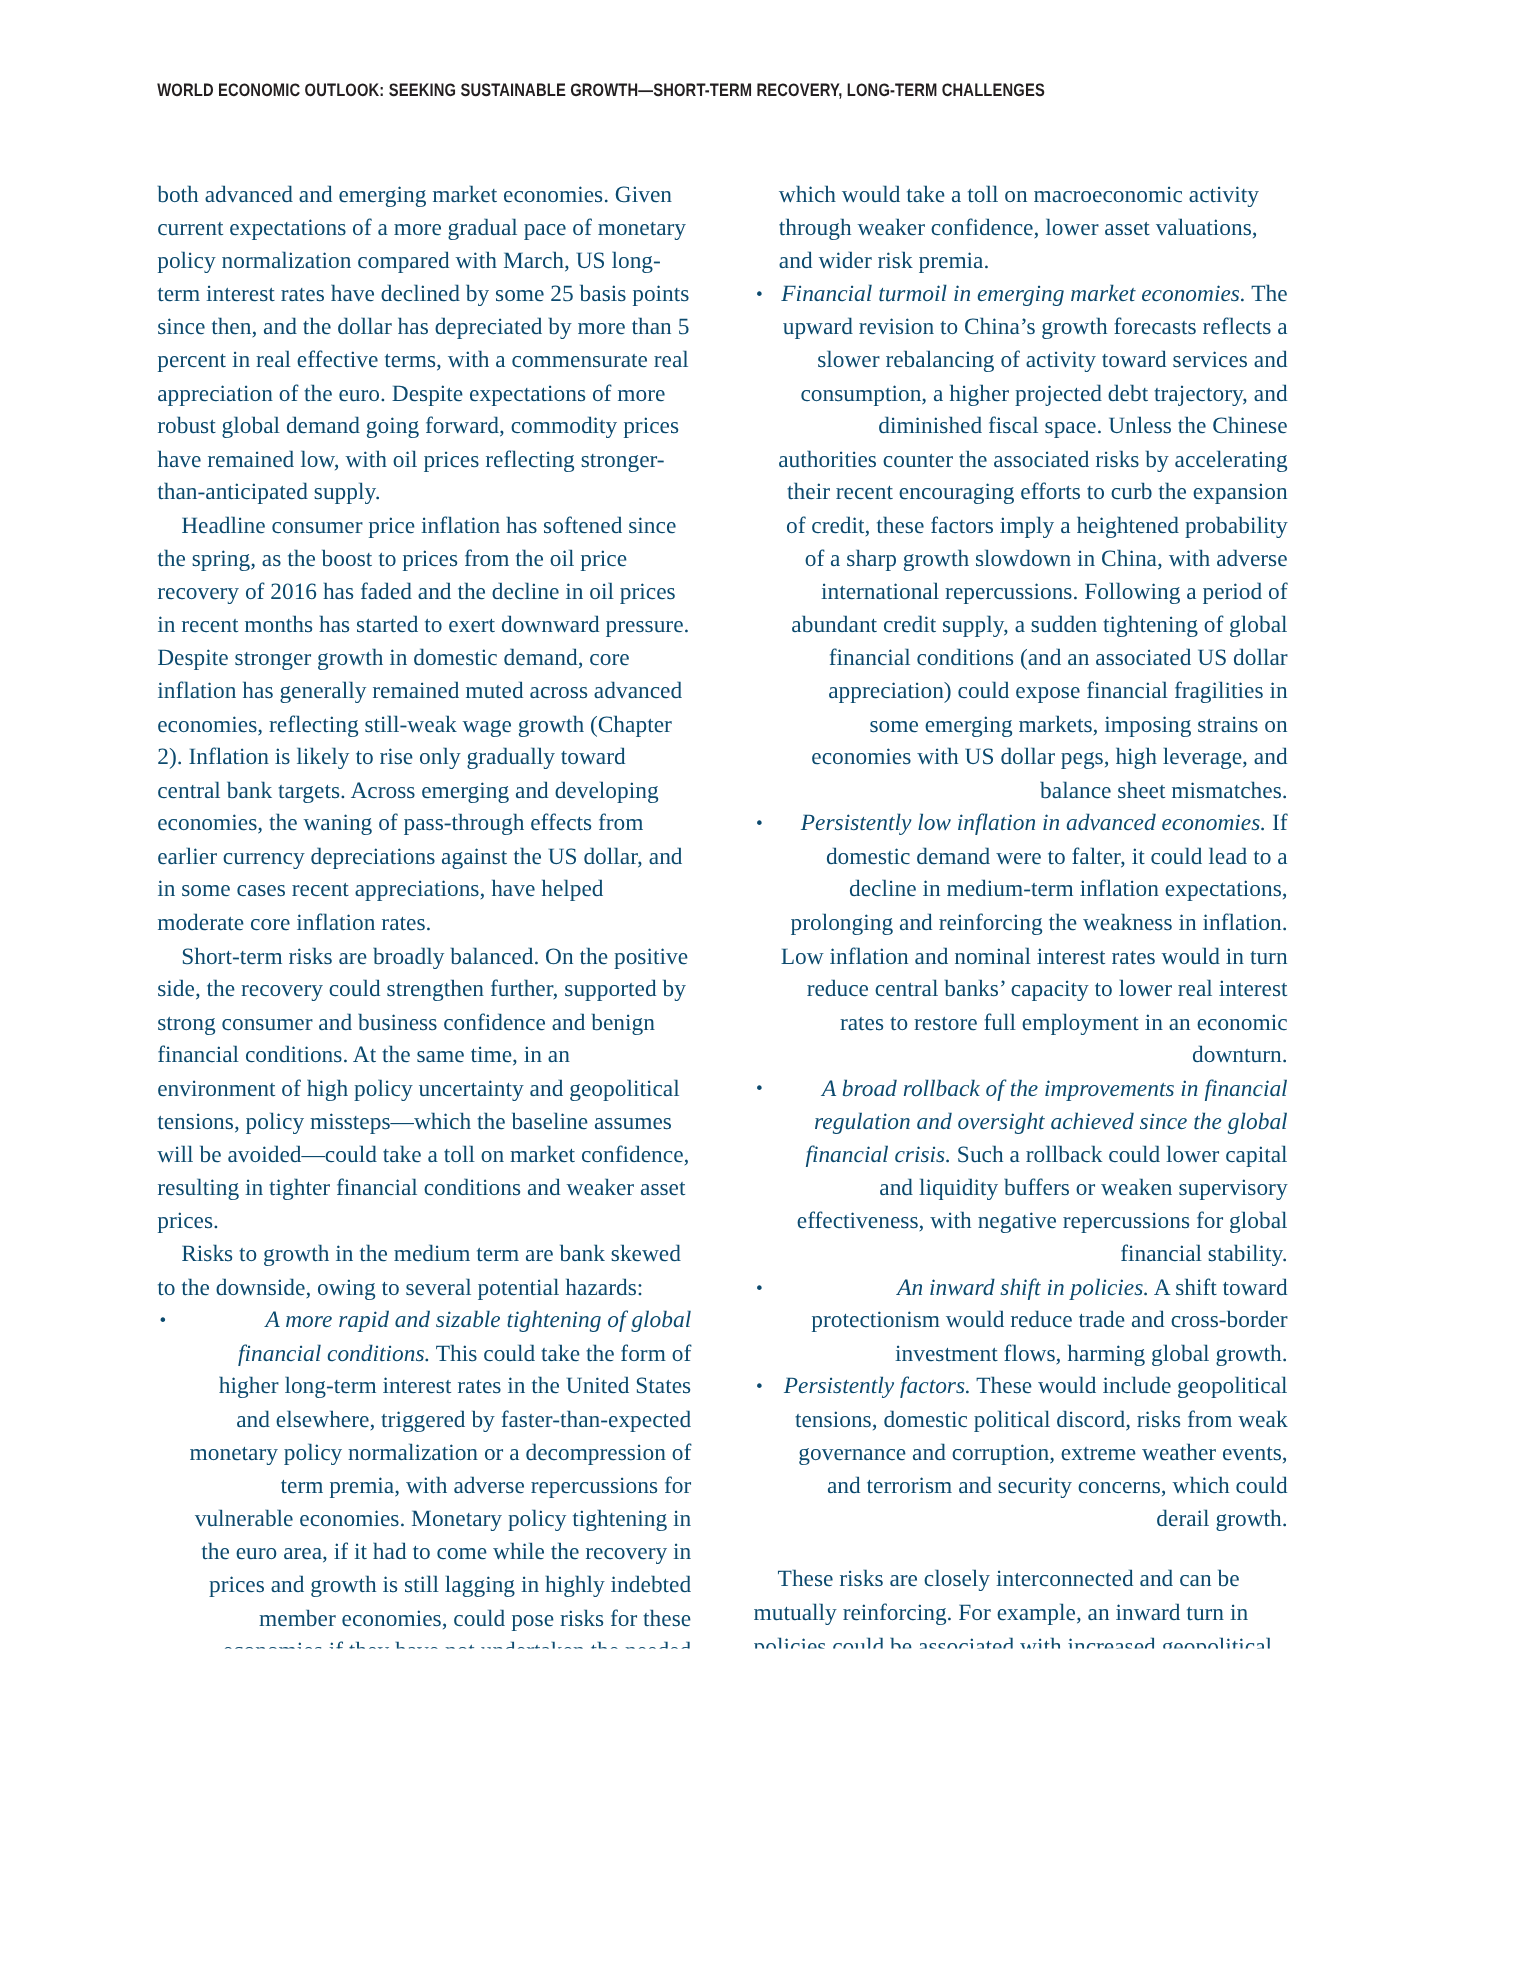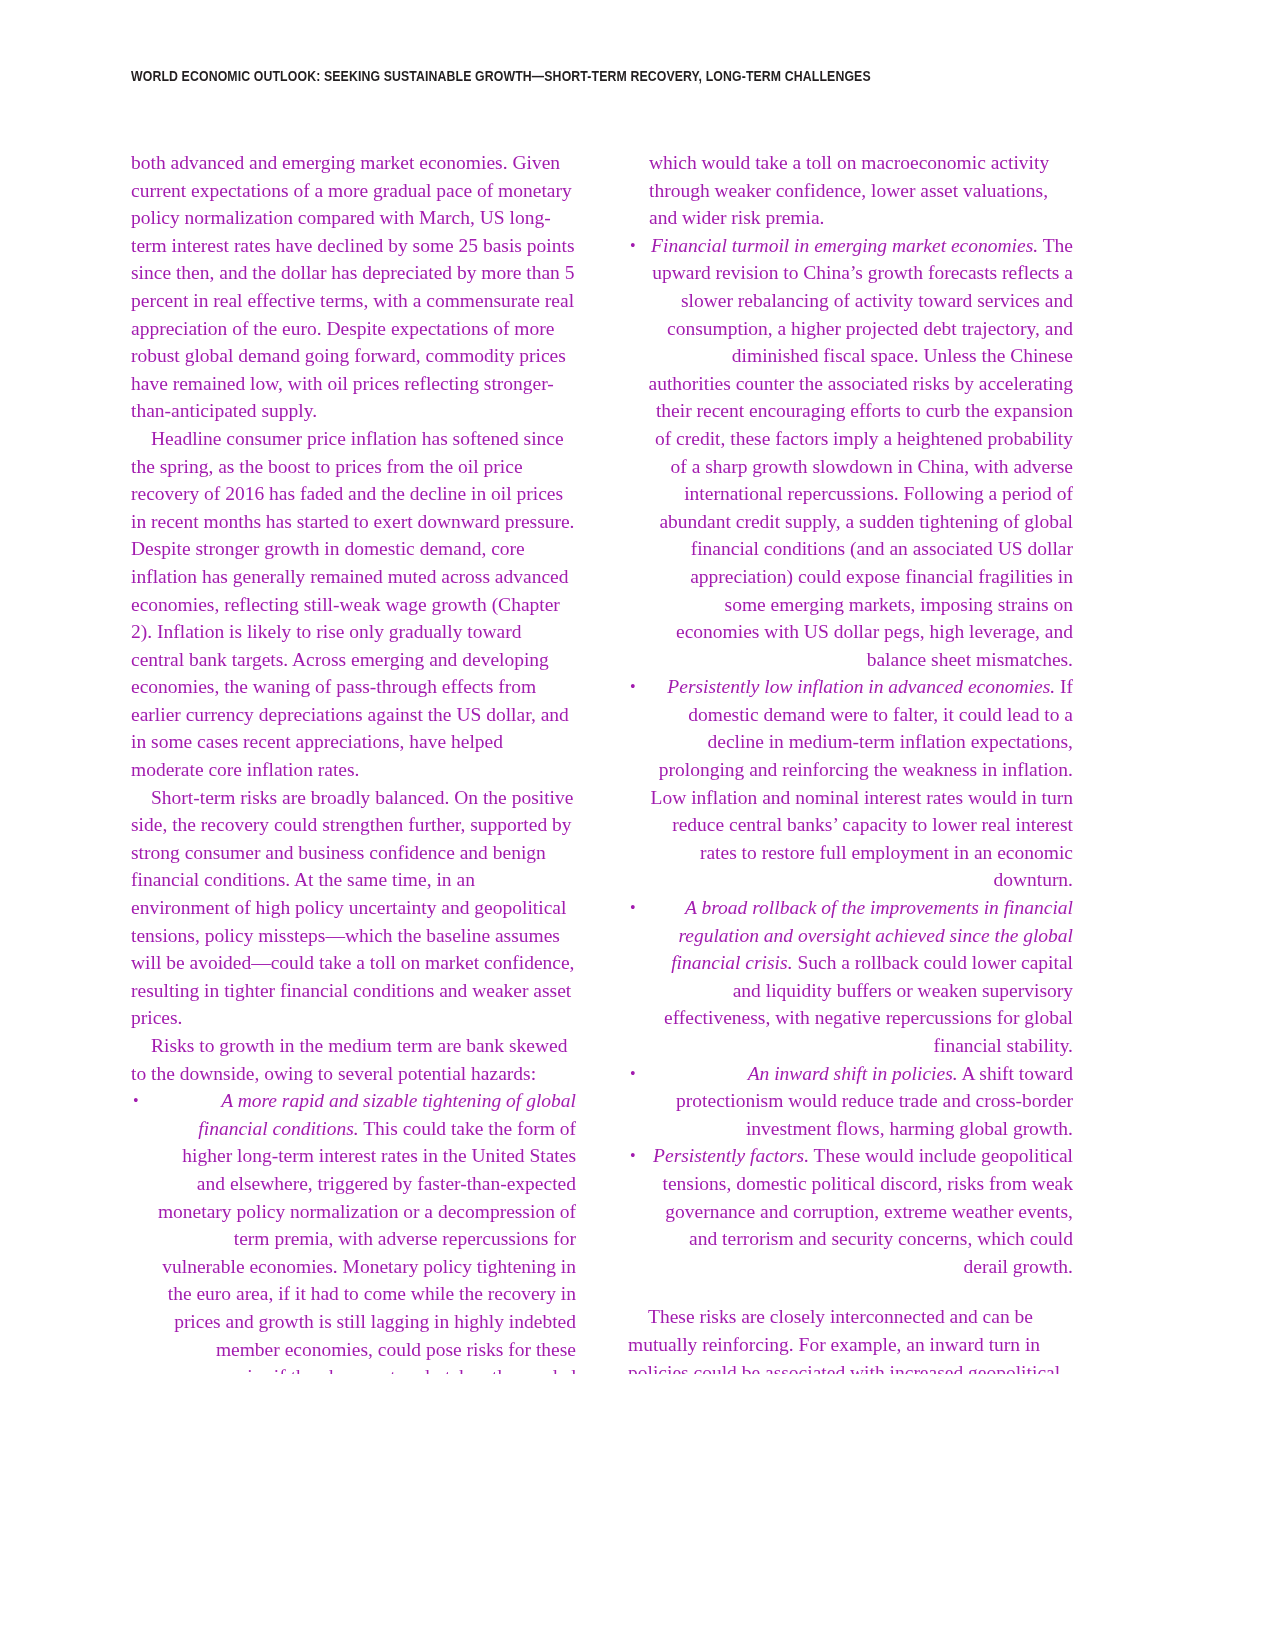--- a/index.html
+++ b/index.html
@@ -31,21 +31,21 @@
     left: 131px;
     width: 942px;
     display: flex;
     gap: 52px;
   }
   .col {
     width: 445px;
     font-size: 19.5px;
     line-height: 27.6px;
     text-align: left;
-    color: #a21caf;
+    color: #0c4a6e;
   }
   .para { margin: 0; }
   .para.indent { text-indent: 20px; }
   .para.continuation { padding-left: 21px; font-family: Liberation Serif, serif; }
   .para.spaced { margin-top: 23px; }
   .bullet-item { display: flex; margin: 0; }
   .bullet-marker {
     width: 19px;
     min-width: 19px;
     padding-left: 2px;

